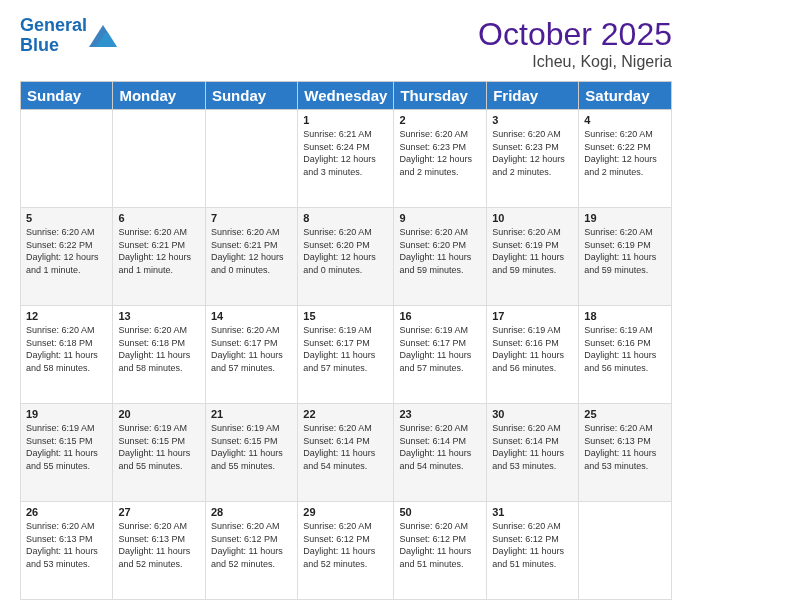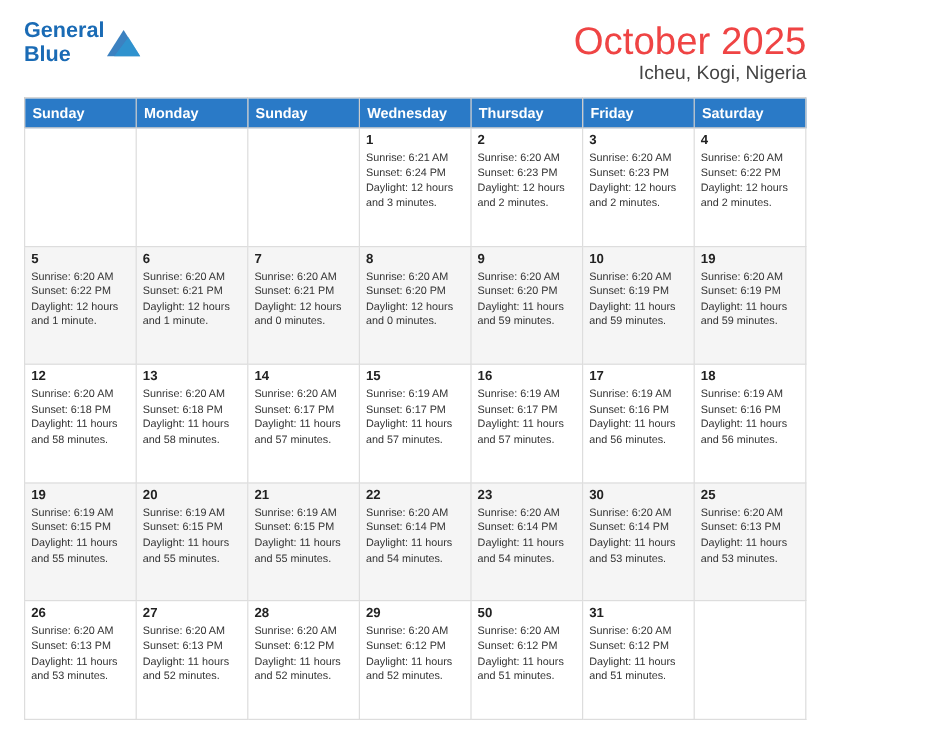--- a/index.html
+++ b/index.html
@@ -40,37 +40,37 @@
       width: 28px;
       height: 22px;
       margin-left: 2px;
     }
     .title-block {
       text-align: right;
     }
     .month-title {
       font-size: 32px;
       font-weight: normal;
-      color: #ef4444;
+      color: #4c1d95;
     }
     .location-title {
       font-size: 16px;
       color: #444;
     }
     .calendar-table {
       width: 100%;
       border-collapse: collapse;
       flex: 1;
     }
     .calendar-table thead tr th {
       background-color: #2a7ac7;
       color: #fff;
       text-align: left;
       padding: 5px 6px;
-      font-size: 12px;
+      font-size: 15px;
       font-weight: bold;
       border: 1px solid #ccc;
     }
     .calendar-table tbody tr td {
       vertical-align: top;
       padding: 4px 5px;
       border: 1px solid #ddd;
       font-size: 9.5px;
       color: #333;
       width: calc(100% / 7);

